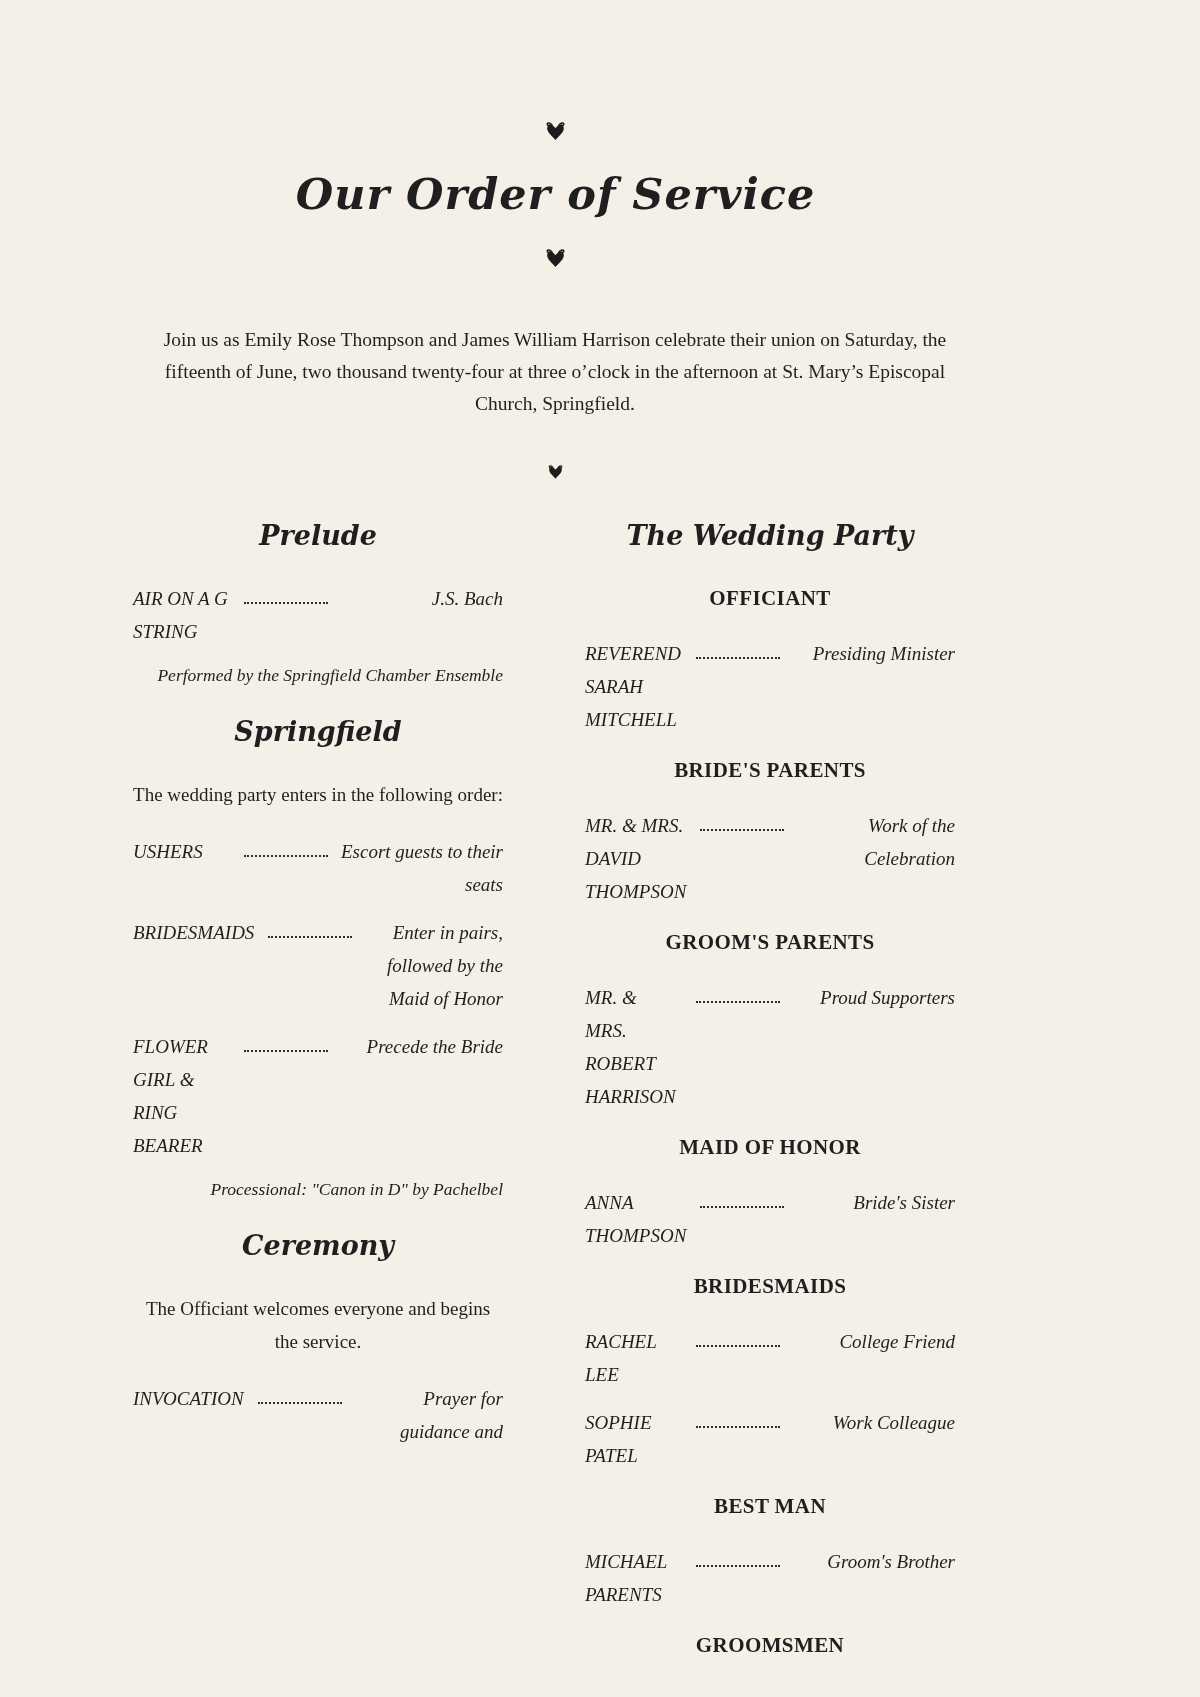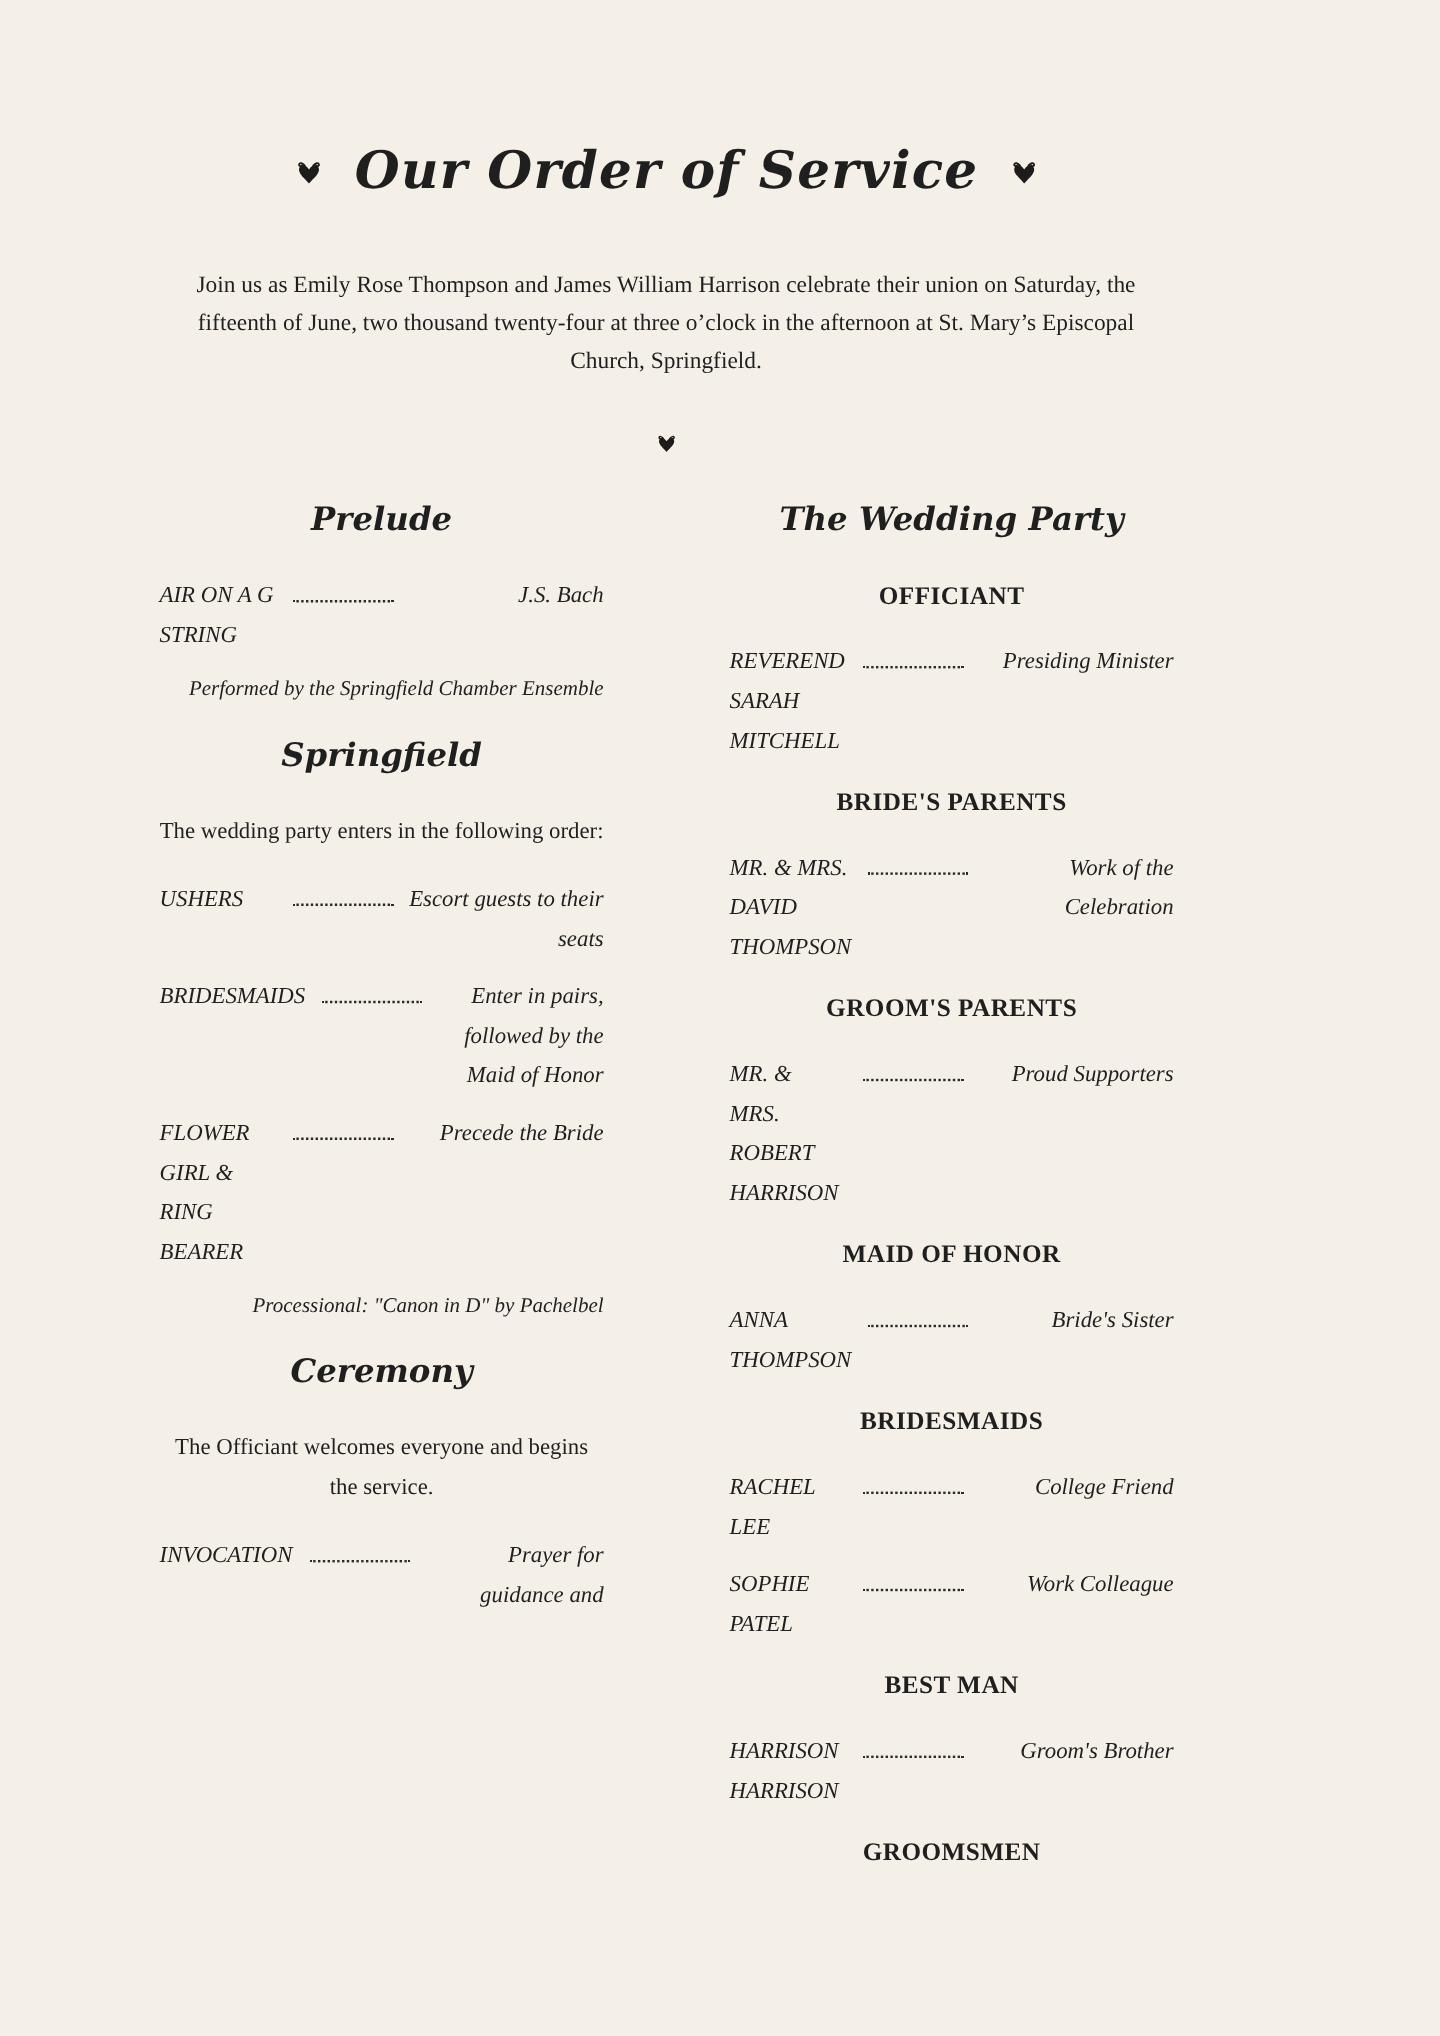--- a/index.html
+++ b/index.html
@@ -5,21 +5,21 @@
   * { margin:0; padding:0; box-sizing:border-box; }
   html,body { width:1200px; height:1697px; }
   body {
     background:#f4f0e8;
     color:#1f1f1f;
     font-family:"Liberation Serif", serif;
     overflow:hidden;
   }
   .page { padding:118px 0 0 133px; width:978px; }
 
-  .title-row { display:flex; justify-content:center; align-items:center; gap:26px; width:845px; }
+  .title-row { display:flex; justify-content:center; align-items:center; gap:26px; width:845px;flex-direction:column; }
   .title {
     font-family:"DejaVu Serif", serif;
     font-style:italic;
     font-size:43px;
     letter-spacing:1px;
     white-space:nowrap;
   }
   .orn { display:inline-flex; }
   .orn svg { display:block; }
 
@@ -27,21 +27,21 @@
     width:822px;
     margin:54px auto 0;
     margin-left:11px;
     text-align:center;
     font-size:19.5px;
     line-height:32px;
   }
 
   .divider { width:845px; display:flex; justify-content:center; margin:42px 0 24px; }
 
-  .columns { display:flex; gap:105px; margin-top:18px; }
+  .columns { display:flex; gap:82px; margin-top:18px; }
   .col { width:370px; font-size:19px; line-height:33px; }
 
   .script-heading {
     text-align:center;
     font-family:"DejaVu Serif", serif;
     font-style:italic;
     font-size:27px;
     margin:14px 0 30px;
     white-space:nowrap;
   }
@@ -207,21 +207,21 @@
         <div class="row">
           <span class="lbl">SOPHIE PATEL</span>
           <span class="leader"></span>
           <span class="det">Work Colleague</span>
         </div>
       </div>
 
       <div class="group">
         <h3 class="group-title">BEST MAN</h3>
         <div class="row">
-          <span class="lbl">HARRISON HARRISON</span>
+          <span class="lbl">MICHAEL PARENTS</span>
           <span class="leader"></span>
           <span class="det">Groom's Brother</span>
         </div>
       </div>
 
       <div class="group">
         <h3 class="group-title">GROOMSMEN</h3>
       </div>
 
     </div>

